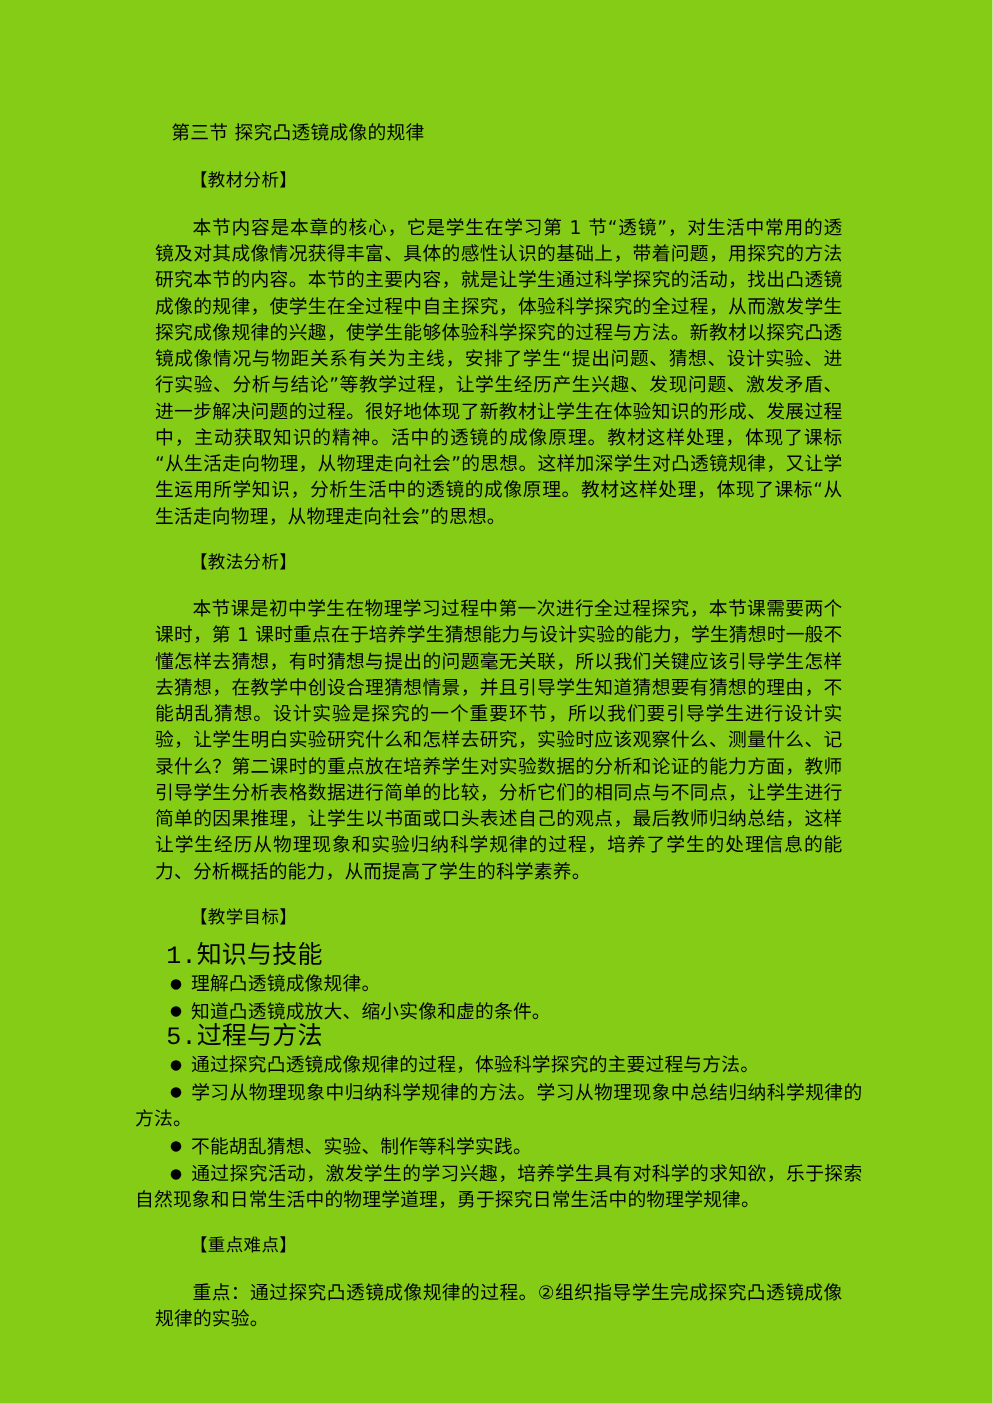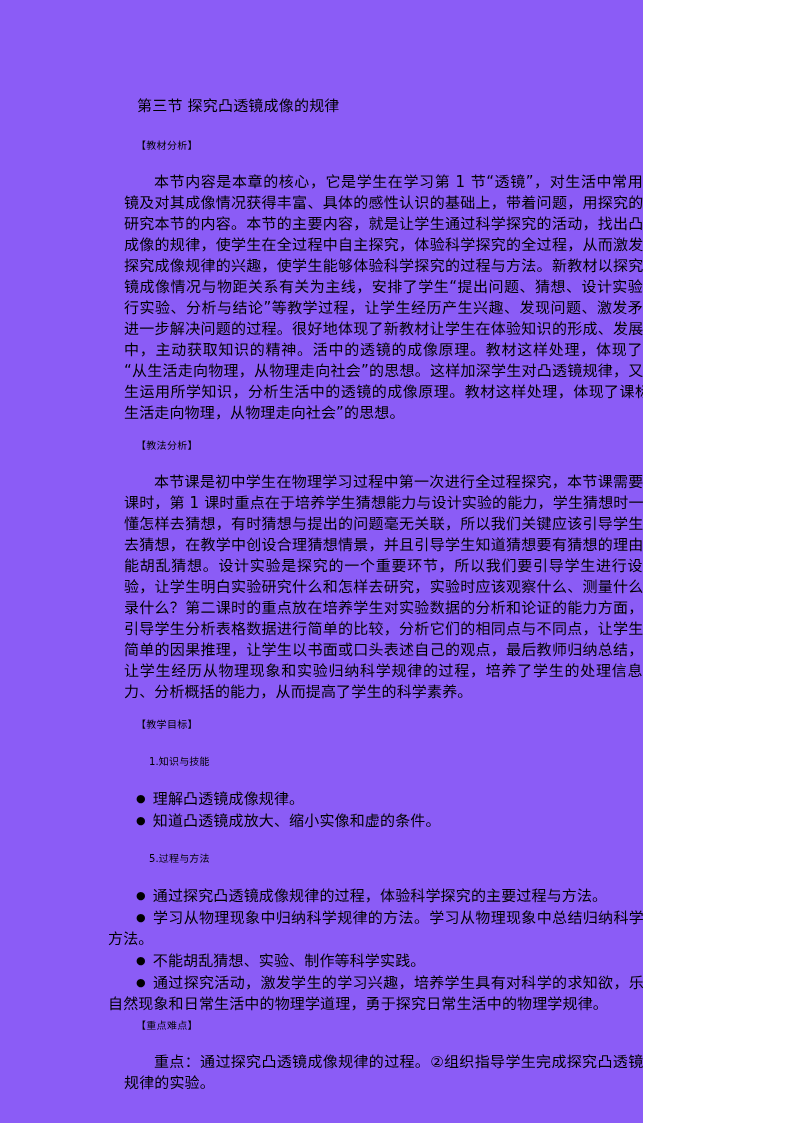--- a/index.html
+++ b/index.html
@@ -7,67 +7,68 @@
     margin: 0;
     padding: 0;
     background: #ffffff;
   }
   body {
     font-family: "DejaVu Sans", "Liberation Sans", sans-serif;
     color: #000000;
   }
   #page {
     position: relative;
-    width: 643px;
+    width: 794px;
     height: 1123px;
-    background: #8b5cf6;
+    background: #84cc16;
     overflow: hidden;
     box-sizing: border-box;
   }
   #content {
     position: absolute;
     left: 108px;
     top: 96px;
     width: 582px;
   }
   .doc-title {
     font-family: "DejaVu Sans", "Liberation Sans", sans-serif;
     font-size: 15px;
     line-height: 21px;
     margin: 0 0 18px 0;
     padding-left: 29px;
     letter-spacing: 0.2px;
     white-space: pre;
   }
   .section-heading {
     font-family: "DejaVu Serif", "Liberation Serif", serif;
-    font-size: 10px;
+    font-size: 14px;
     line-height: 21px;
-    margin: 0;
+    margin: 16px;
     padding-left: 28px;
     letter-spacing: 0.3px;
   }
   .heading-gap-after  { margin-bottom: 10px; }
   .para {
     font-size: 15px;
     line-height: 21px;
     margin: 16px;
     text-align: justify;
     text-justify: inter-ideograph;
     text-indent: 30px;
     letter-spacing: 0.15px;
     word-break: break-all;
   }
   .block-gap { margin-bottom: 11px; }
   .sub-number {
-    font-size: 10px;
+    font-size: 20px;
     line-height: 21px;
-    margin: 16px;
+    margin: 0;
     padding-left: 25px;
     letter-spacing: 0.15px;
+    font-family: Liberation Mono, monospace;
   }
   .bullet-line {
     font-size: 15px;
     line-height: 21px;
     margin: 0;
     text-align: justify;
     text-justify: inter-ideograph;
     letter-spacing: 0.15px;
     word-break: break-all;
     padding-left: 0;

